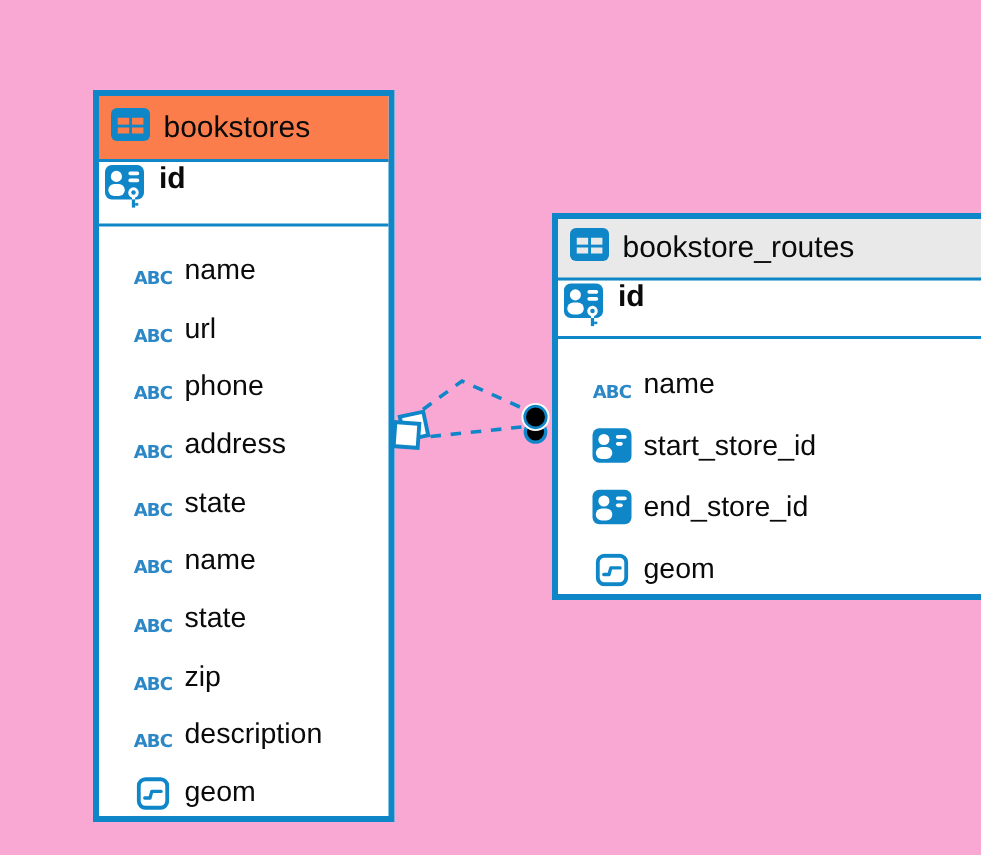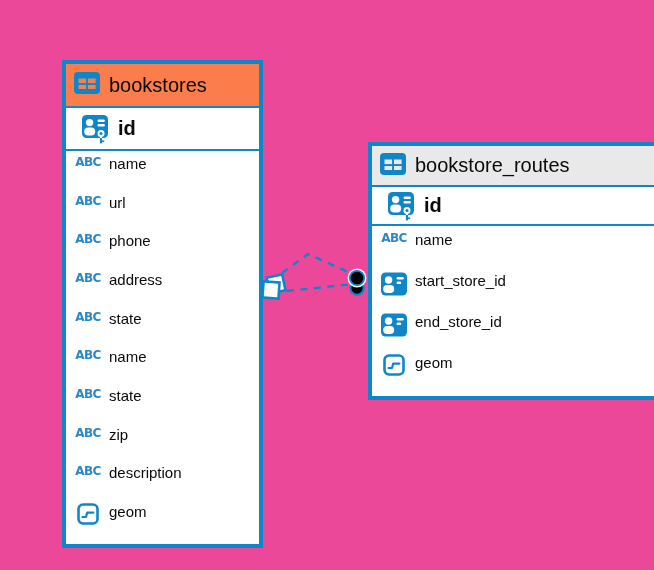--- a/index.html
+++ b/index.html
@@ -1,37 +1,37 @@
 <!DOCTYPE html>
 <html><head>
 <meta charset="utf-8">
 <style>
   html,body{margin:0;padding:0;background:#fff;}
   .canvas{
-    position:relative;width:654px;height:570px;background:#ec4899;overflow:hidden;
+    position:relative;width:654px;height:570px;background:#f9a8d4;overflow:hidden;
     font-family:"Liberation Sans",sans-serif;color:#0a0a0a;
   }
   .ertable{
     position:absolute;box-sizing:border-box;border:4px solid #0f86c8;background:#fff;
     display:flex;flex-direction:column;
   }
   .thead{
     display:flex;align-items:center;flex:0 0 auto;box-sizing:border-box;
     border-bottom:2px solid #0f86c8;padding-left:8px;
   }
   .thead .tname{font-size:20px;margin-left:9px;white-space:nowrap;}
   .pkrow{
-    display:flex;align-items:center;flex:0 0 auto;box-sizing:border-box;
-    border-bottom:2px solid #0f86c8;padding-left:14px;
+    display:flex;align-items:flex-start;flex:0 0 auto;box-sizing:border-box;
+    border-bottom:2px solid #0f86c8;padding-left:2px;
   }
   .pkrow .clabel{font-weight:bold;font-size:20px;margin-left:8px;}
   .cols{flex:1 1 auto;display:flex;flex-direction:column;justify-content:space-around;padding:3px 0;}
-  .crow{display:flex;align-items:flex-start;height:37px;padding-left:7px;}
+  .crow{display:flex;align-items:flex-end;height:37px;padding-left:21px;}
   .iconbox{width:30px;display:flex;justify-content:center;align-items:center;flex:0 0 30px;}
-  .clabel2{font-size:15px;margin-left:6px;white-space:nowrap;}
+  .clabel2{font-size:19px;margin-left:6px;white-space:nowrap;}
   .abc{
     font-family:"DejaVu Sans",sans-serif;font-weight:bold;font-size:12px;
     color:#2c87c6;letter-spacing:-0.5px;
   }
   .overlay{position:absolute;z-index:5;}
 </style>
 </head>
 <body>
 
 <div class="canvas">

